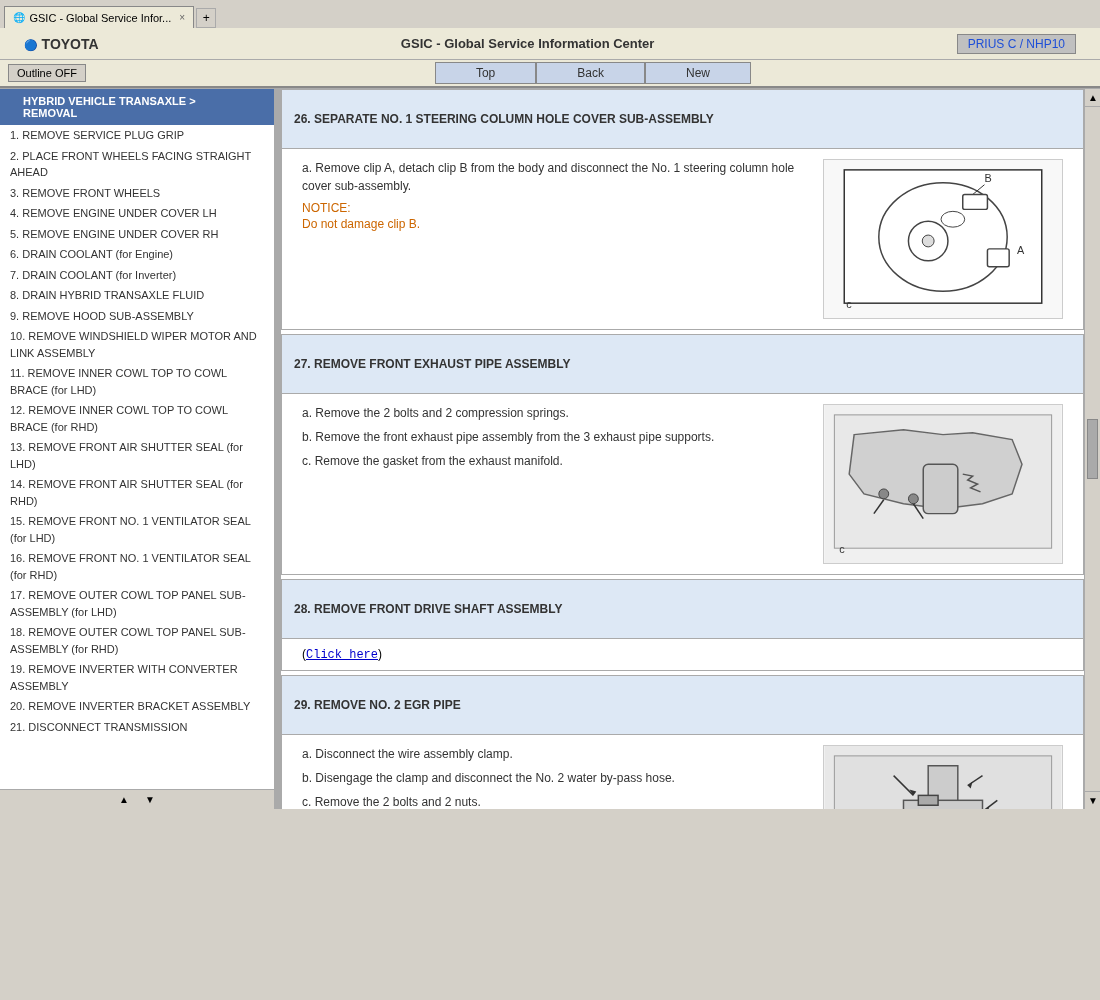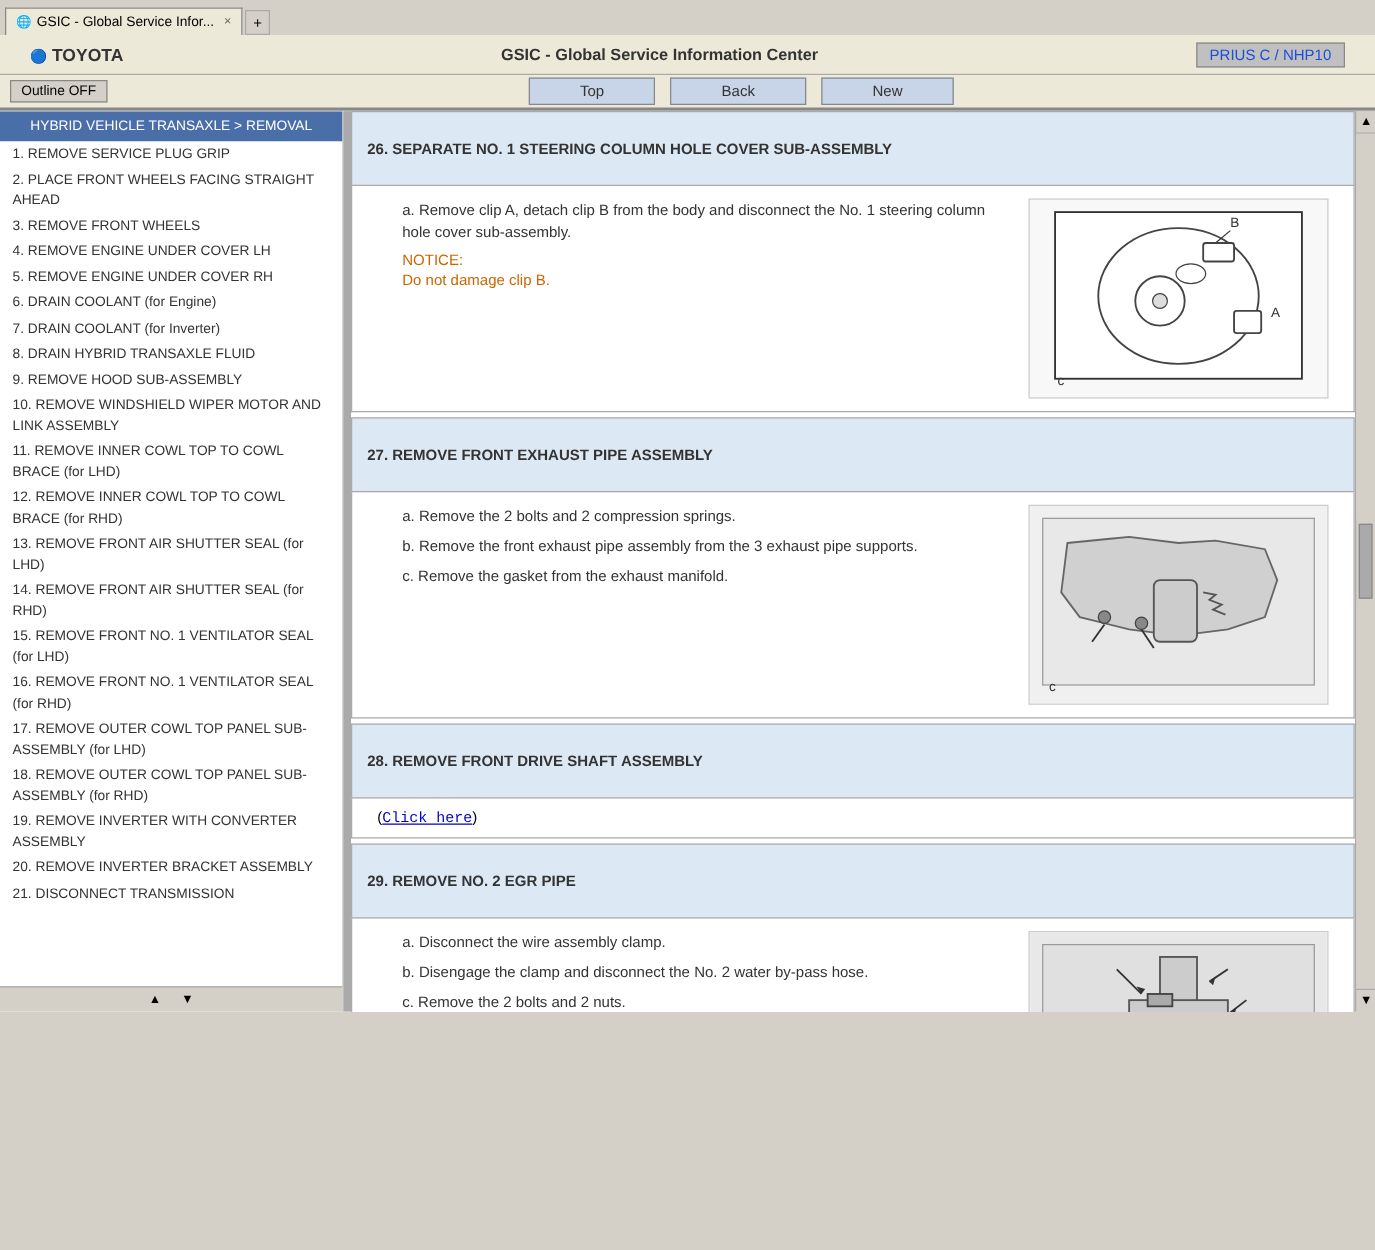--- a/index.html
+++ b/index.html
@@ -14,42 +14,42 @@
 
     
     .toolbar { display: flex; align-items: center; background: #ece9d8; padding: 4px 24px; gap: 8px; border-bottom: 1px solid #aaa; height: 32px; }
     .toyota-logo { font-weight: bold; font-size: 14px; color: #333; }
     .app-title { font-size: 13px; color: #333; flex: 1; text-align: center; font-weight: bold; }
     .vehicle-badge { background: #c0c0c0; border: 1px solid #888; padding: 2px 10px; font-size: 12px; color: #1d4ed8; }
 
     
     .nav-bar { display: flex; align-items: center; background: #ece9d8; padding: 2px 0; border-bottom: 2px solid #888; }
     .outline-btn { background: #d4d0c8; border: 1px solid #888; padding: 2px 8px; font-size: 11px; margin-left: 8px; cursor: pointer; }
-    .nav-buttons { display: flex; flex: 1; justify-content: center; gap: 12px; }
+    .nav-buttons { display: flex; flex: 1; justify-content: center; gap: 0; }
     .nav-btn { background: #c8d4e8; border: 1px solid #888; padding: 3px 40px; font-size: 12px; cursor: pointer; color: #333; }
 
     
     .main { display: flex; height: 720px; }
 
     
     .sidebar { width: 275px; background: #fff; border-right: 1px solid #aaa; overflow: hidden; position: relative; display: flex; flex-direction: column; }
-    .sidebar-header { background: #4a6ea8; color: #fff; padding: 6px 23px; font-size: 11px; font-weight: normal; text-align: center; }
+    .sidebar-header { background: #4a6ea8; color: #fff; padding: 6px 23px; font-size: 11px; font-weight: bold; }
     .sidebar-content { overflow-y: auto; flex: 1; }
     .sidebar-item { padding: 2px 10px 2px 10px; font-size: 11px; color: #333; cursor: pointer; line-height: 1.5; }
 
     
     .content { flex: 1; background: #fff; overflow-y: auto; position: relative; }
     .content-inner { padding: 0; }
 
     
     .section-header { background: #dde8f5; border: 1px solid #aaa; padding: 22px 12px; font-size: 12px; font-weight: bold; color: #333; margin-bottom: 0; }
     .section-body { padding: 10px 20px; border: 1px solid #aaa; border-top: none; margin-bottom: 4px; display: flex; gap: 16px; }
     .section-body-full { padding: 8px 20px; border: 1px solid #aaa; border-top: none; margin-bottom: 4px; }
 
-    .step-list { flex: 1; margin-left: 20px; }
+    .step-list { flex: 1; }
     .step-item { margin-bottom: 6px; font-size: 12px; color: #333; line-height: 1.5; }
     .step-item .step-label { display: inline; }
     .notice { color: #cc6600; font-weight: normal; margin-top: 6px; margin-bottom: 2px; }
     .notice-text { color: #cc6600; }
 
     .diagram { width: 240px; min-width: 240px; border: 1px solid #ccc; background: #f8f8f8; display: flex; align-items: center; justify-content: center; }
     .diagram svg { width: 100%; height: 100%; }
 
     .click-link { color: #0000cc; text-decoration: underline; cursor: pointer; font-size: 12px; font-family: Liberation Mono, monospace; }
   </style>

